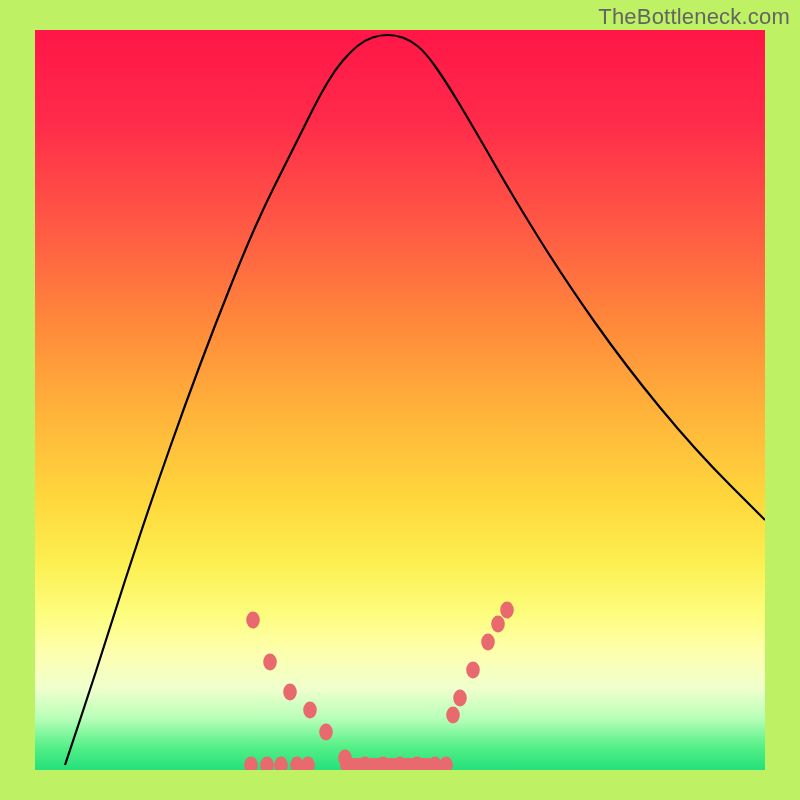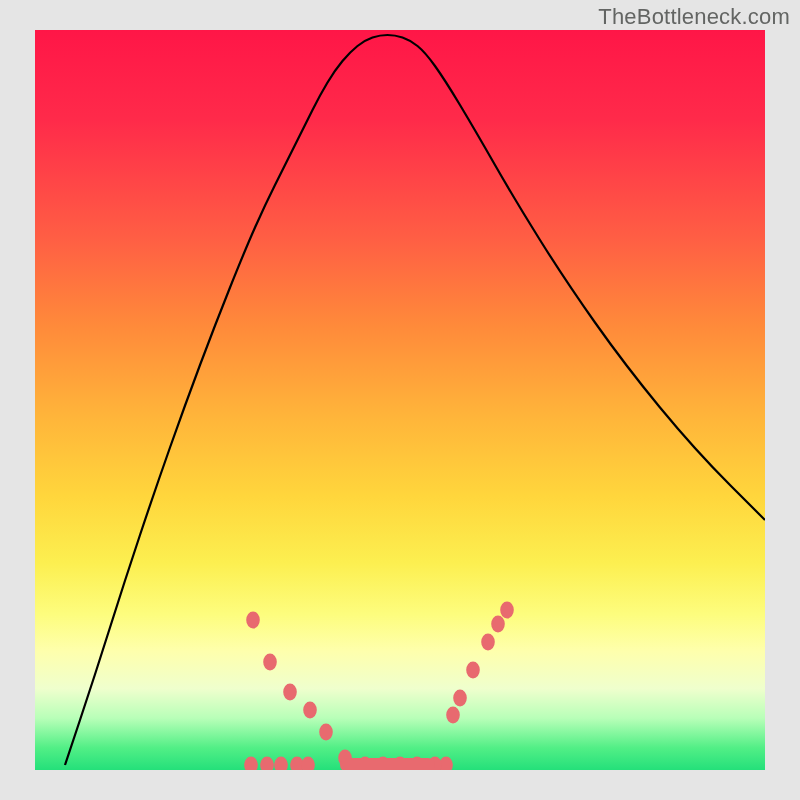--- a/index.html
+++ b/index.html
@@ -6,21 +6,21 @@
     margin: 0;
     padding: 0;
     width: 800px;
     height: 800px;
     overflow: hidden;
     font-family: Arial, Helvetica, sans-serif;
   }
   .frame {
     width: 800px;
     height: 800px;
-    background: #e5e5e5;
+    background: #bef264;
     position: relative;
     box-sizing: border-box;
   }
   .watermark {
     position: absolute;
     top: 4px;
     right: 10px;
     font-size: 22px;
     font-weight: 500;
     color: #636563;

